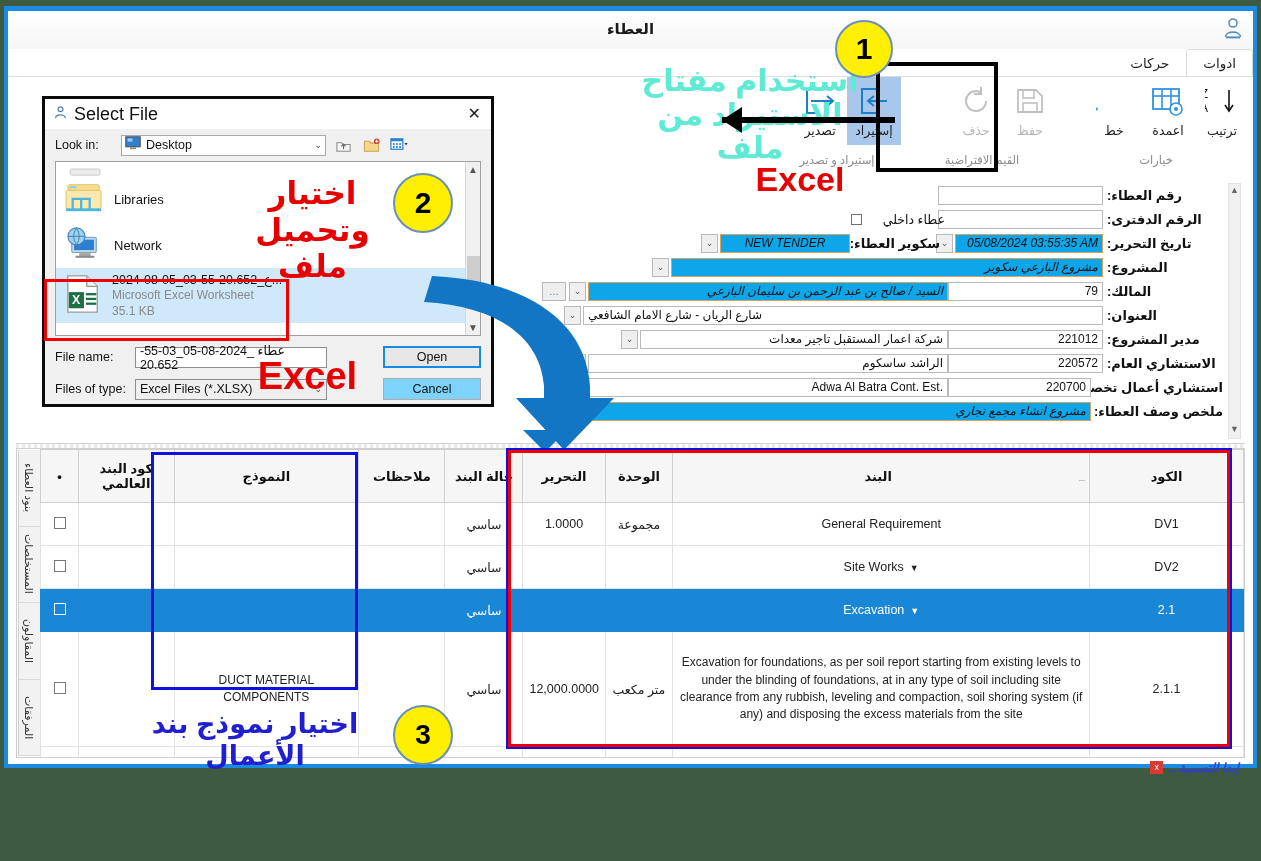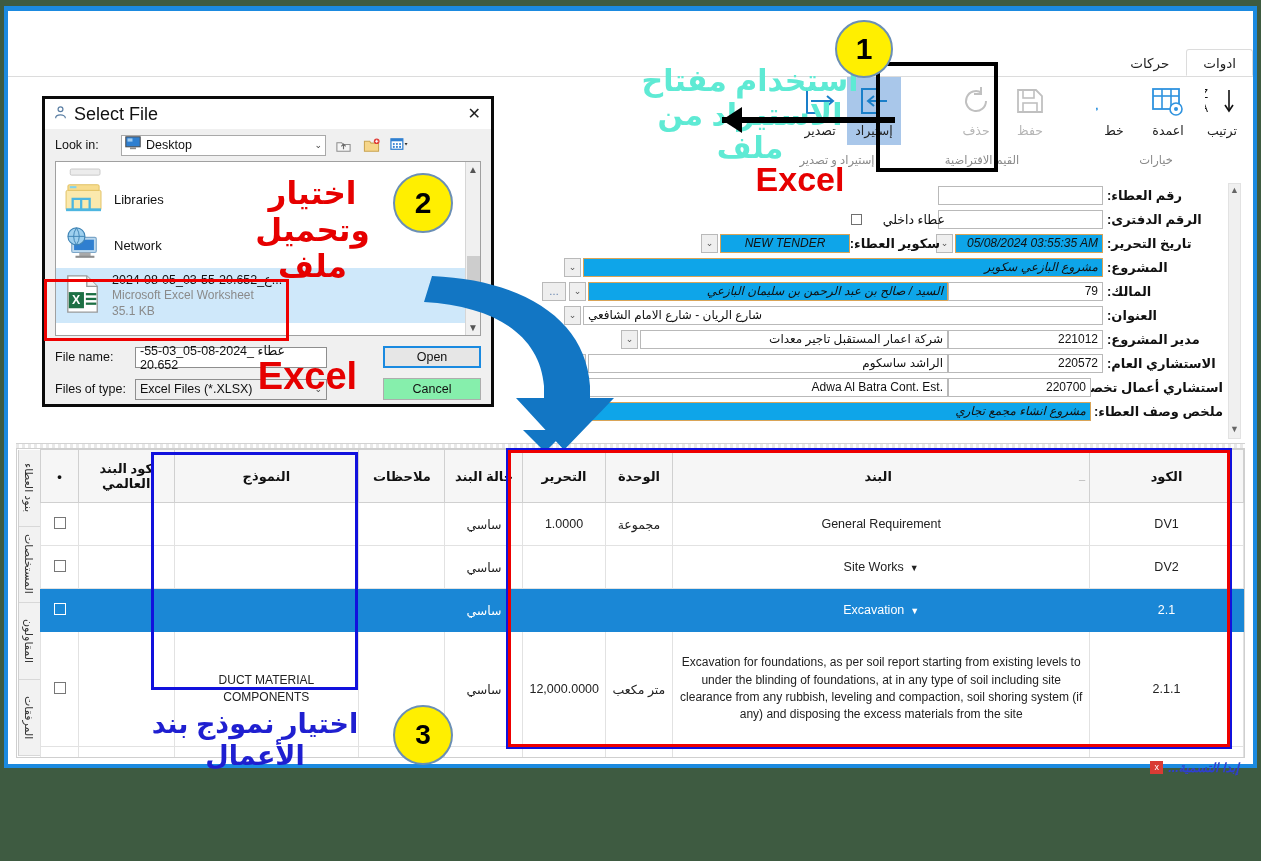--- a/index.html
+++ b/index.html
@@ -203,21 +203,21 @@
   .fdrow2 .lb{font-size:12.5px;color:#111;width:72px;}
   .fdrow2 .inp{
     width:192px;height:21px;background:#fff;border:1px solid #8e8e8e;box-sizing:border-box;
     font-size:12.5px;color:#111;display:flex;align-items:center;padding:0 4px;
   }
   .fdrow2 .sel2{
     width:192px;height:21px;background:#efefef;border:1px solid #8e8e8e;box-sizing:border-box;
     font-size:12.5px;color:#111;display:flex;align-items:center;padding:0 4px;justify-content:space-between;
   }
   .fdbtn{
-    width:98px;height:22px;background:#86efac;border:1px solid #adadad;box-sizing:border-box;
+    width:98px;height:22px;background:#7dd3fc;border:1px solid #adadad;box-sizing:border-box;
     font-size:12.5px;color:#111;display:flex;align-items:center;justify-content:center;margin-left:auto;
   }
   .fdbtn.primary{border:2px solid #1a8ae0;background:#e6e6e6;}
 
   
   .badge{
     position:absolute;border-radius:50%;background:#ffef00;border:2px solid #6b8fb5;
     display:flex;align-items:center;justify-content:center;
     font-size:30px;font-weight:700;color:#000;z-index:70;
     font-family:"Liberation Sans",sans-serif;
@@ -262,20 +262,30 @@
   
   #blue-tri{position:absolute;left:523px;top:430px;width:44px;height:22px;z-index:58;}
 </style>
 </head>
 <body>
 
 <div class="root">
 
   <div id="app-window">
 
+    <div id="titlebar">
+      <div id="window-title">العطاء</div>
+      <div id="user-icon">
+        <svg viewBox="0 0 20 22" width="20" height="22">
+          <circle cx="10" cy="6" r="4" fill="none" stroke="#3a7ab5" stroke-width="1.6"></circle>
+          <path d="M2.5 20 C2.5 13.5 17.5 13.5 17.5 20" fill="none" stroke="#3a7ab5" stroke-width="1.6"></path>
+          <rect x="3" y="19.4" width="14" height="2" fill="#3a7ab5"></rect>
+        </svg>
+      </div>
+    </div>
 
     <div id="ribbon">
       <div id="tabstrip">
         <div class="rtab active">ادوات</div>
         <div class="rtab">حركات</div>
       </div>
 
       <div id="ribbon-body">
 
         <div class="rgroup" id="grp-sort">
@@ -399,21 +409,21 @@
         <div class="fdrop">⌄</div>
       </div>
       <div class="frow" style="top:52px;right:305px;">
         <div class="flabel" style="width:90px;">سكوير العطاء:</div>
         <div class="fbox orange ltr" style="width:130px;justify-content:center;">NEW TENDER</div>
         <div class="fdrop">⌄</div>
       </div>
 
       <div class="frow" style="top:76px;">
         <div class="flabel">المشروع:</div>
-        <div class="fbox orange" style="width:520px;">مشروع البازعي سكوير</div>
+        <div class="fbox orange" style="width:432px;">مشروع البازعي سكوير</div>
         <div class="fdrop">⌄</div>
       </div>
 
       <div class="frow" style="top:100px;">
         <div class="flabel">المالك:</div>
         <div class="fbox" style="width:155px;justify-content:flex-start;">79</div>
         <div class="fbox orange" style="width:360px;">السيد / صالح بن عبد الرحمن بن سليمان البازعي</div>
         <div class="fdrop">⌄</div>
         <div class="fellipsis">…</div>
       </div>

